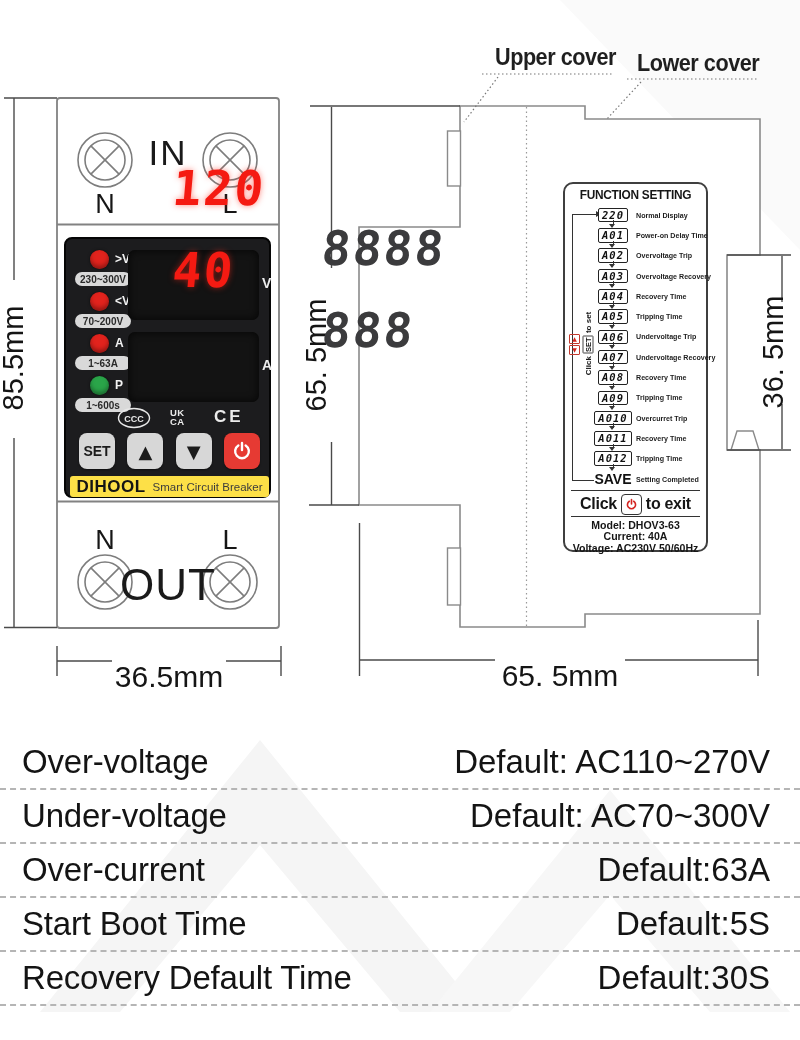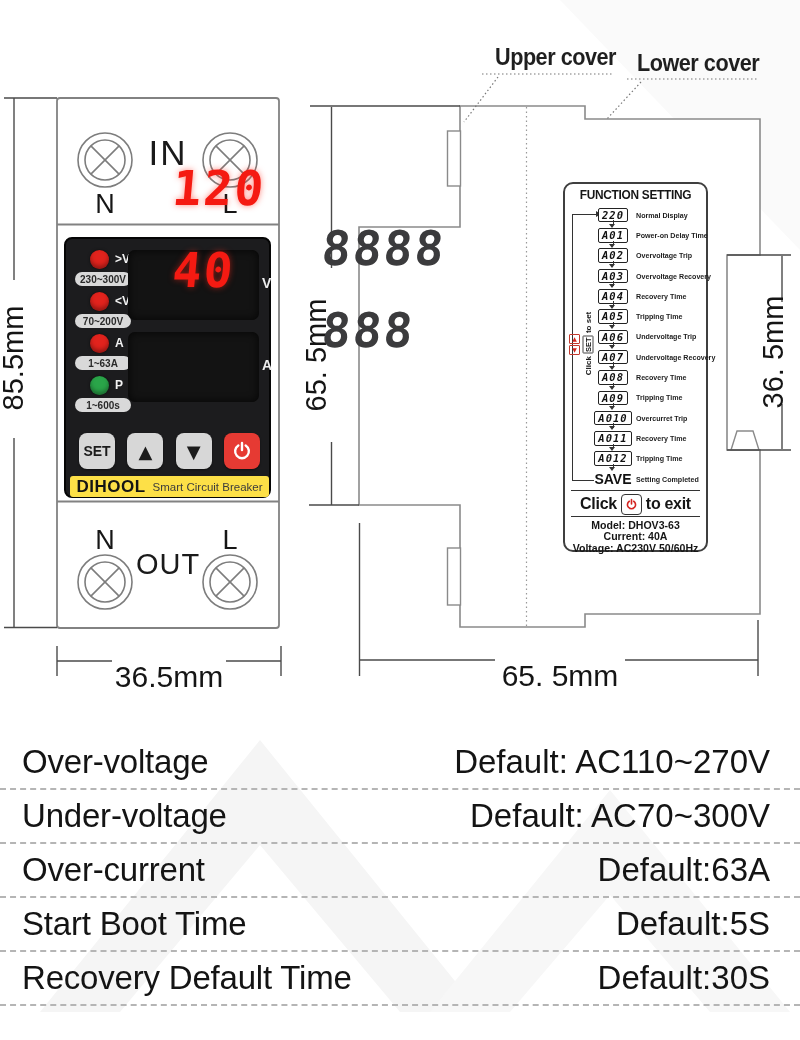--- a/index.html
+++ b/index.html
@@ -233,20 +233,31 @@
   <div class="unit v">V</div>
 
   <div class="disp a">
     <div class="digits">
       <span class="ghost">888</span>
       <span class="lit"> 40</span>
     </div>
   </div>
   <div class="unit a">A</div>
 
+  <div class="certs">
+    <svg style="position:absolute;left:51px;top:1px;" width="34" height="22" viewBox="0 0 34 22">
+      <ellipse cx="17" cy="11" rx="15.5" ry="9.5" fill="none" stroke="#e8e8e8" stroke-width="1.4"></ellipse>
+      <text x="17" y="14.5" text-anchor="middle" font-size="9" font-weight="bold" fill="#e8e8e8" font-family="Liberation Sans, sans-serif">CCC</text>
+    </svg>
+    <div class="ukca">
+      <div>UK</div>
+      <div>CA</div>
+    </div>
+    <div class="ce">CE</div>
+  </div>
 
   <div class="btn-row">
     <button class="pbtn set">SET</button>
     <button class="pbtn tri">▲</button>
     <button class="pbtn tri">▼</button>
     <button class="pbtn pwr">
       <svg width="22" height="22" viewBox="0 0 24 24">
         <path d="M8 6a7.5 7.5 0 1 0 8 0" fill="none" stroke="#fff" stroke-width="2.6" stroke-linecap="round"></path>
         <line x1="12" y1="3.2" x2="12" y2="11" stroke="#fff" stroke-width="2.6" stroke-linecap="round"></line>
       </svg>
@@ -266,21 +277,21 @@
   <circle cx="29" cy="29" r="20" fill="#fff" stroke="#7d7d7d" stroke-width="1.6"></circle>
   <line x1="14.9" y1="14.9" x2="43.1" y2="43.1" stroke="#7d7d7d" stroke-width="1.6"></line>
   <line x1="43.1" y1="14.9" x2="14.9" y2="43.1" stroke="#7d7d7d" stroke-width="1.6"></line>
 </svg>
 <svg class="screw" style="left:201px;top:553px;" width="58" height="58" viewBox="0 0 58 58">
   <circle cx="29" cy="29" r="27" fill="#fff" stroke="#7d7d7d" stroke-width="1.6"></circle>
   <circle cx="29" cy="29" r="20" fill="#fff" stroke="#7d7d7d" stroke-width="1.6"></circle>
   <line x1="14.9" y1="14.9" x2="43.1" y2="43.1" stroke="#7d7d7d" stroke-width="1.6"></line>
   <line x1="43.1" y1="14.9" x2="14.9" y2="43.1" stroke="#7d7d7d" stroke-width="1.6"></line>
 </svg>
-<div class="fv-center io-label" style="top:548px;font-size:29px;letter-spacing:1px;">OUT</div>
+<div class="fv-center io-label" style="top:560px;font-size:44px;letter-spacing:1px;">OUT</div>
 
 <div class="fsbox">
   <div class="fs-title">FUNCTION SETTING</div>
 
   <div class="fs-loop"></div>
   <div class="fs-loop-arrow"></div>
 
   <div class="mini-arrows">
     <div class="mini-arrow">▲</div>
     <div class="mini-arrow">▼</div>

